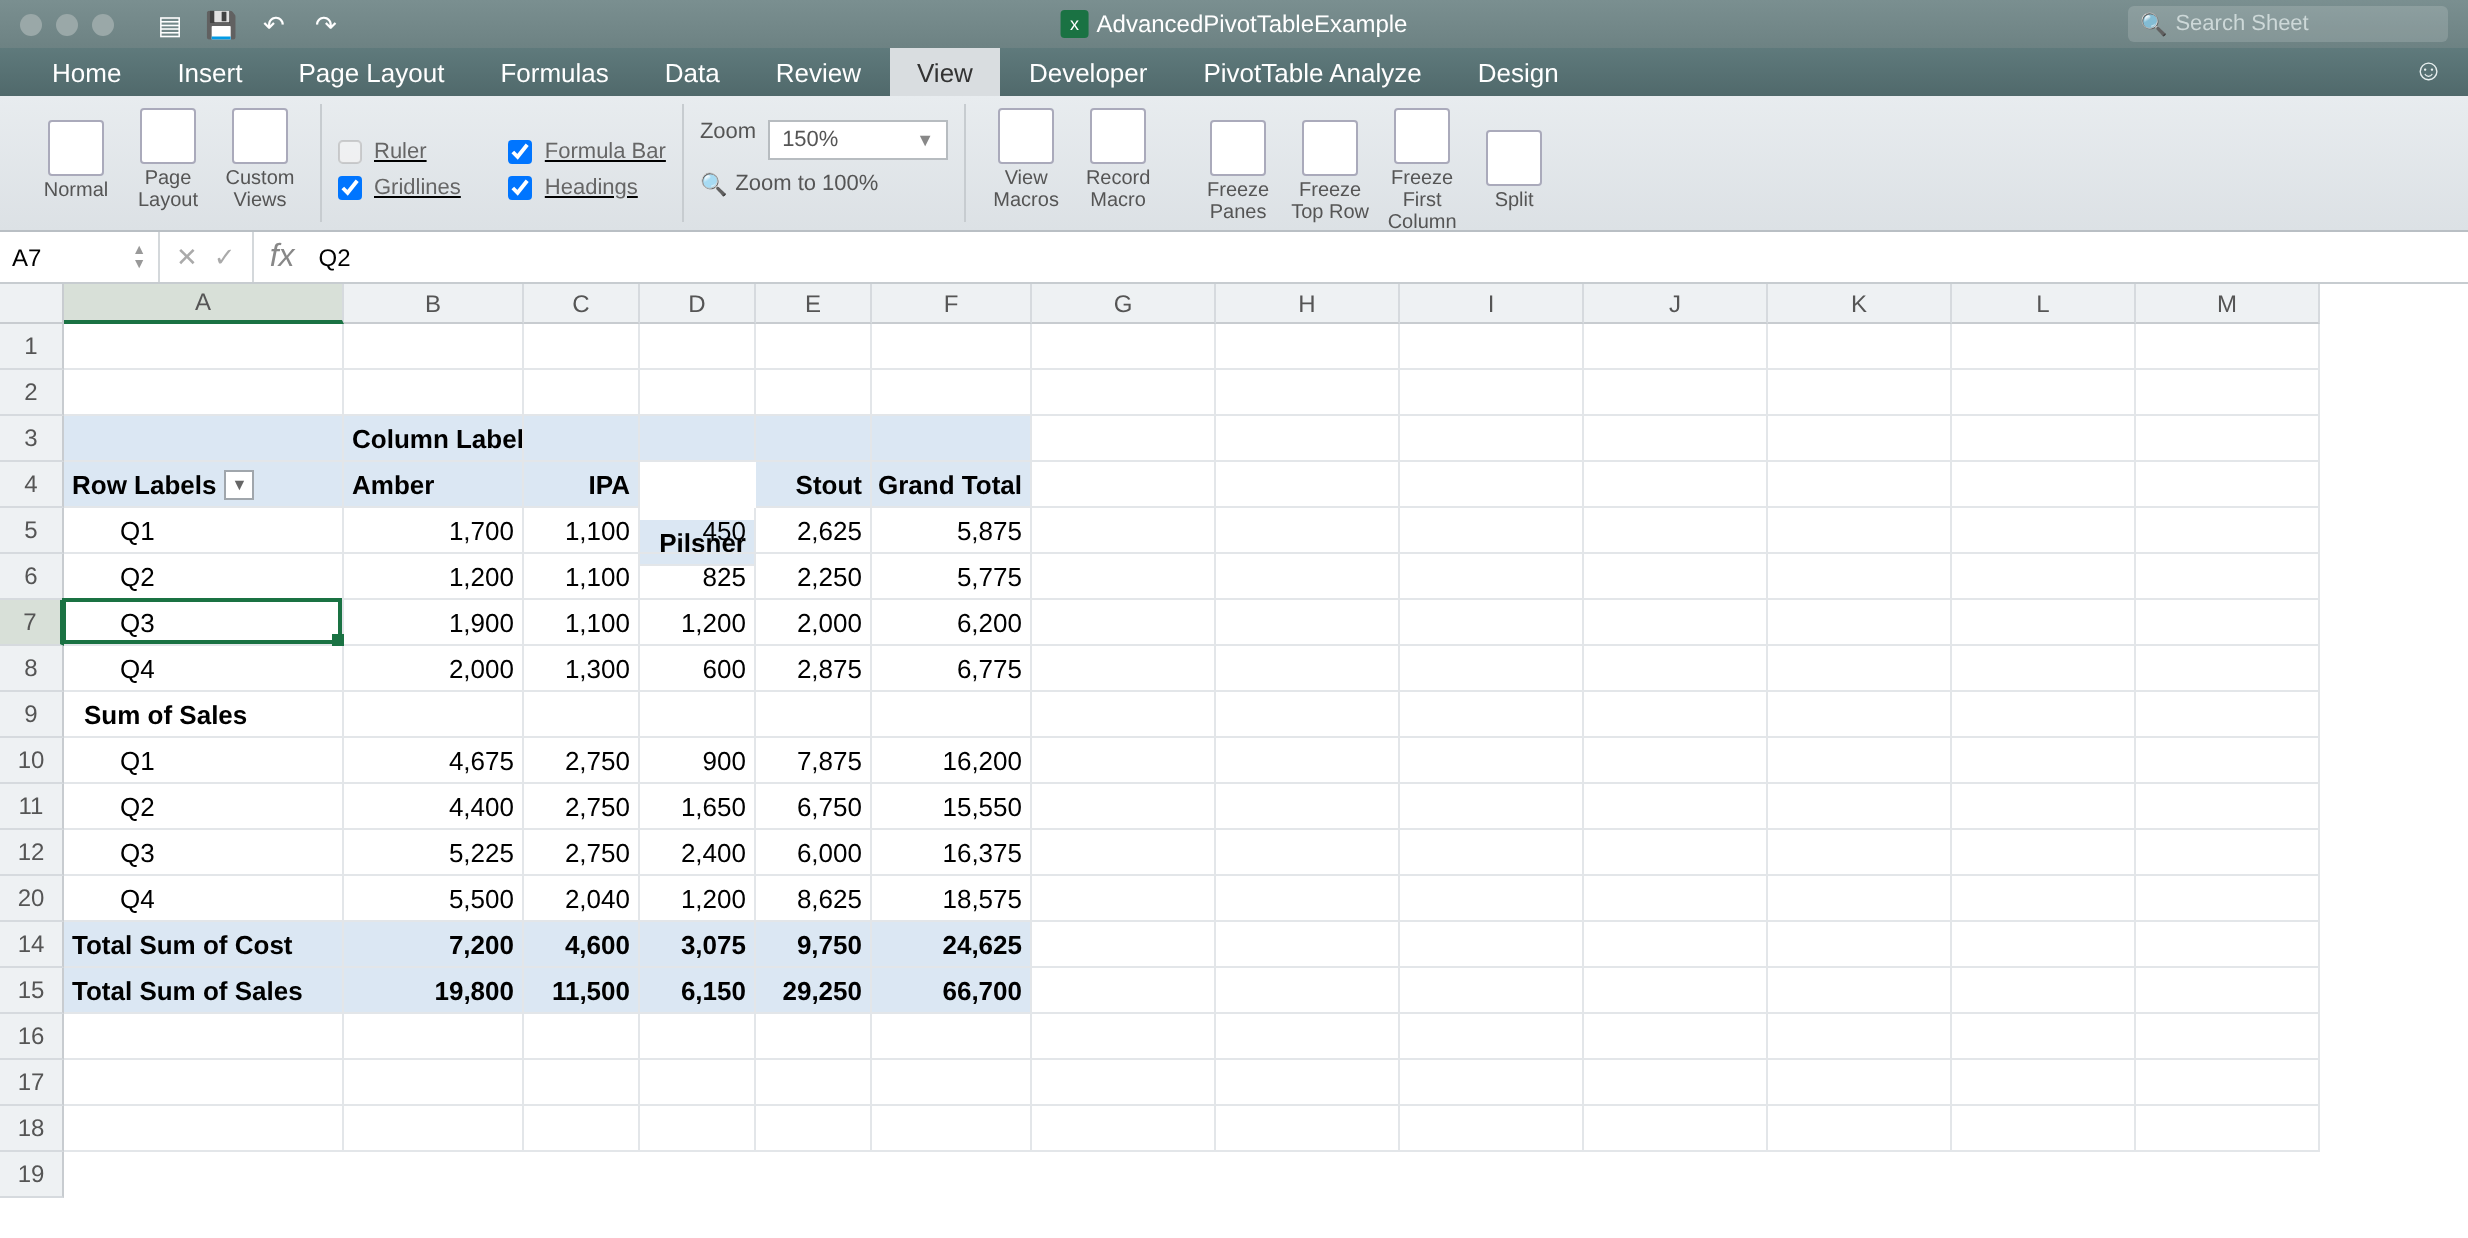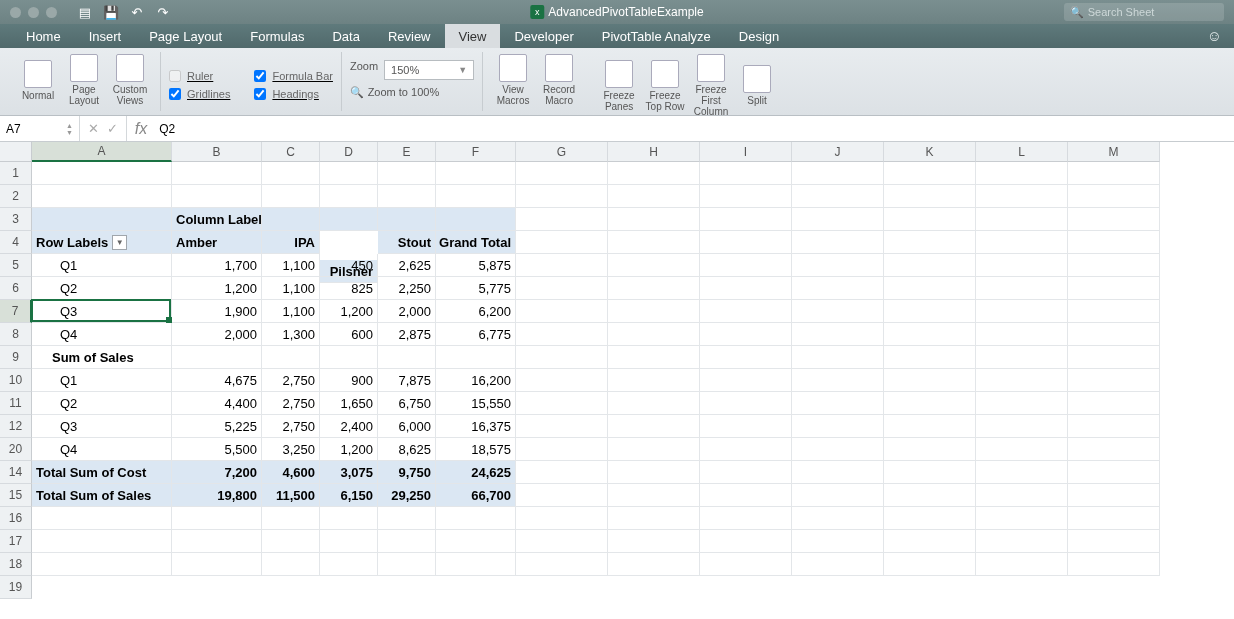--- a/index.html
+++ b/index.html
@@ -368,21 +368,21 @@
         <div class="cell r" style="width: 80px;">6,775</div>
         <div class="cell" style="width: 92px;"></div>
         <div class="cell" style="width: 92px;"></div>
         <div class="cell" style="width: 92px;"></div>
         <div class="cell" style="width: 92px;"></div>
         <div class="cell" style="width: 92px;"></div>
         <div class="cell" style="width: 92px;"></div>
         <div class="cell" style="width: 92px;"></div>
       </div>
       <div class="row">
-        <div class="cell b" style="width: 140px; padding-left: 20px;">Sum of Sales</div>
+        <div class="cell b" style="width: 140px; padding-left: 10px;">Sum of Sales</div>
         <div class="cell" style="width: 90px;"></div>
         <div class="cell" style="width: 58px;"></div>
         <div class="cell" style="width: 58px;"></div>
         <div class="cell" style="width: 58px;"></div>
         <div class="cell" style="width: 80px;"></div>
         <div class="cell" style="width: 92px;"></div>
         <div class="cell" style="width: 92px;"></div>
         <div class="cell" style="width: 92px;"></div>
         <div class="cell" style="width: 92px;"></div>
         <div class="cell" style="width: 92px;"></div>
@@ -430,21 +430,21 @@
         <div class="cell" style="width: 92px;"></div>
         <div class="cell" style="width: 92px;"></div>
         <div class="cell" style="width: 92px;"></div>
         <div class="cell" style="width: 92px;"></div>
         <div class="cell" style="width: 92px;"></div>
         <div class="cell" style="width: 92px;"></div>
       </div>
       <div class="row">
         <div class="cell" style="width: 140px; padding-left: 28px;">Q4</div>
         <div class="cell r" style="width: 90px;">5,500</div>
-        <div class="cell r" style="width: 58px;">3,250</div>
+        <div class="cell r" style="width: 58px;">2,040</div>
         <div class="cell r" style="width: 58px;">1,200</div>
         <div class="cell r" style="width: 58px;">8,625</div>
         <div class="cell r" style="width: 80px;">18,575</div>
         <div class="cell" style="width: 92px;"></div>
         <div class="cell" style="width: 92px;"></div>
         <div class="cell" style="width: 92px;"></div>
         <div class="cell" style="width: 92px;"></div>
         <div class="cell" style="width: 92px;"></div>
         <div class="cell" style="width: 92px;"></div>
         <div class="cell" style="width: 92px;"></div>

